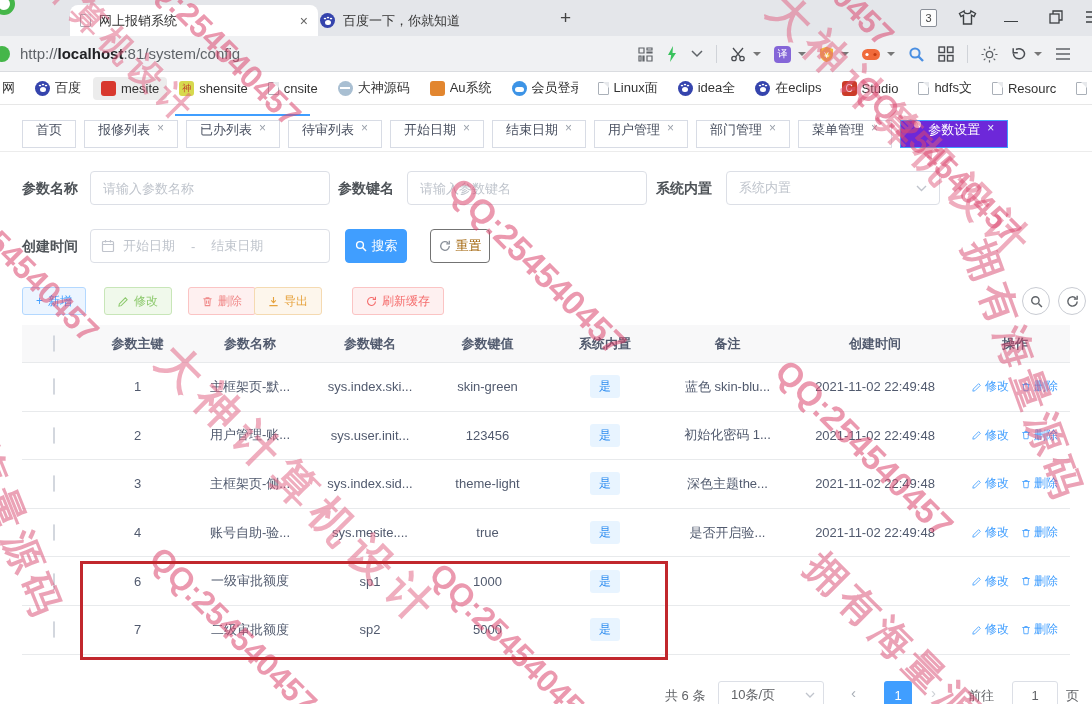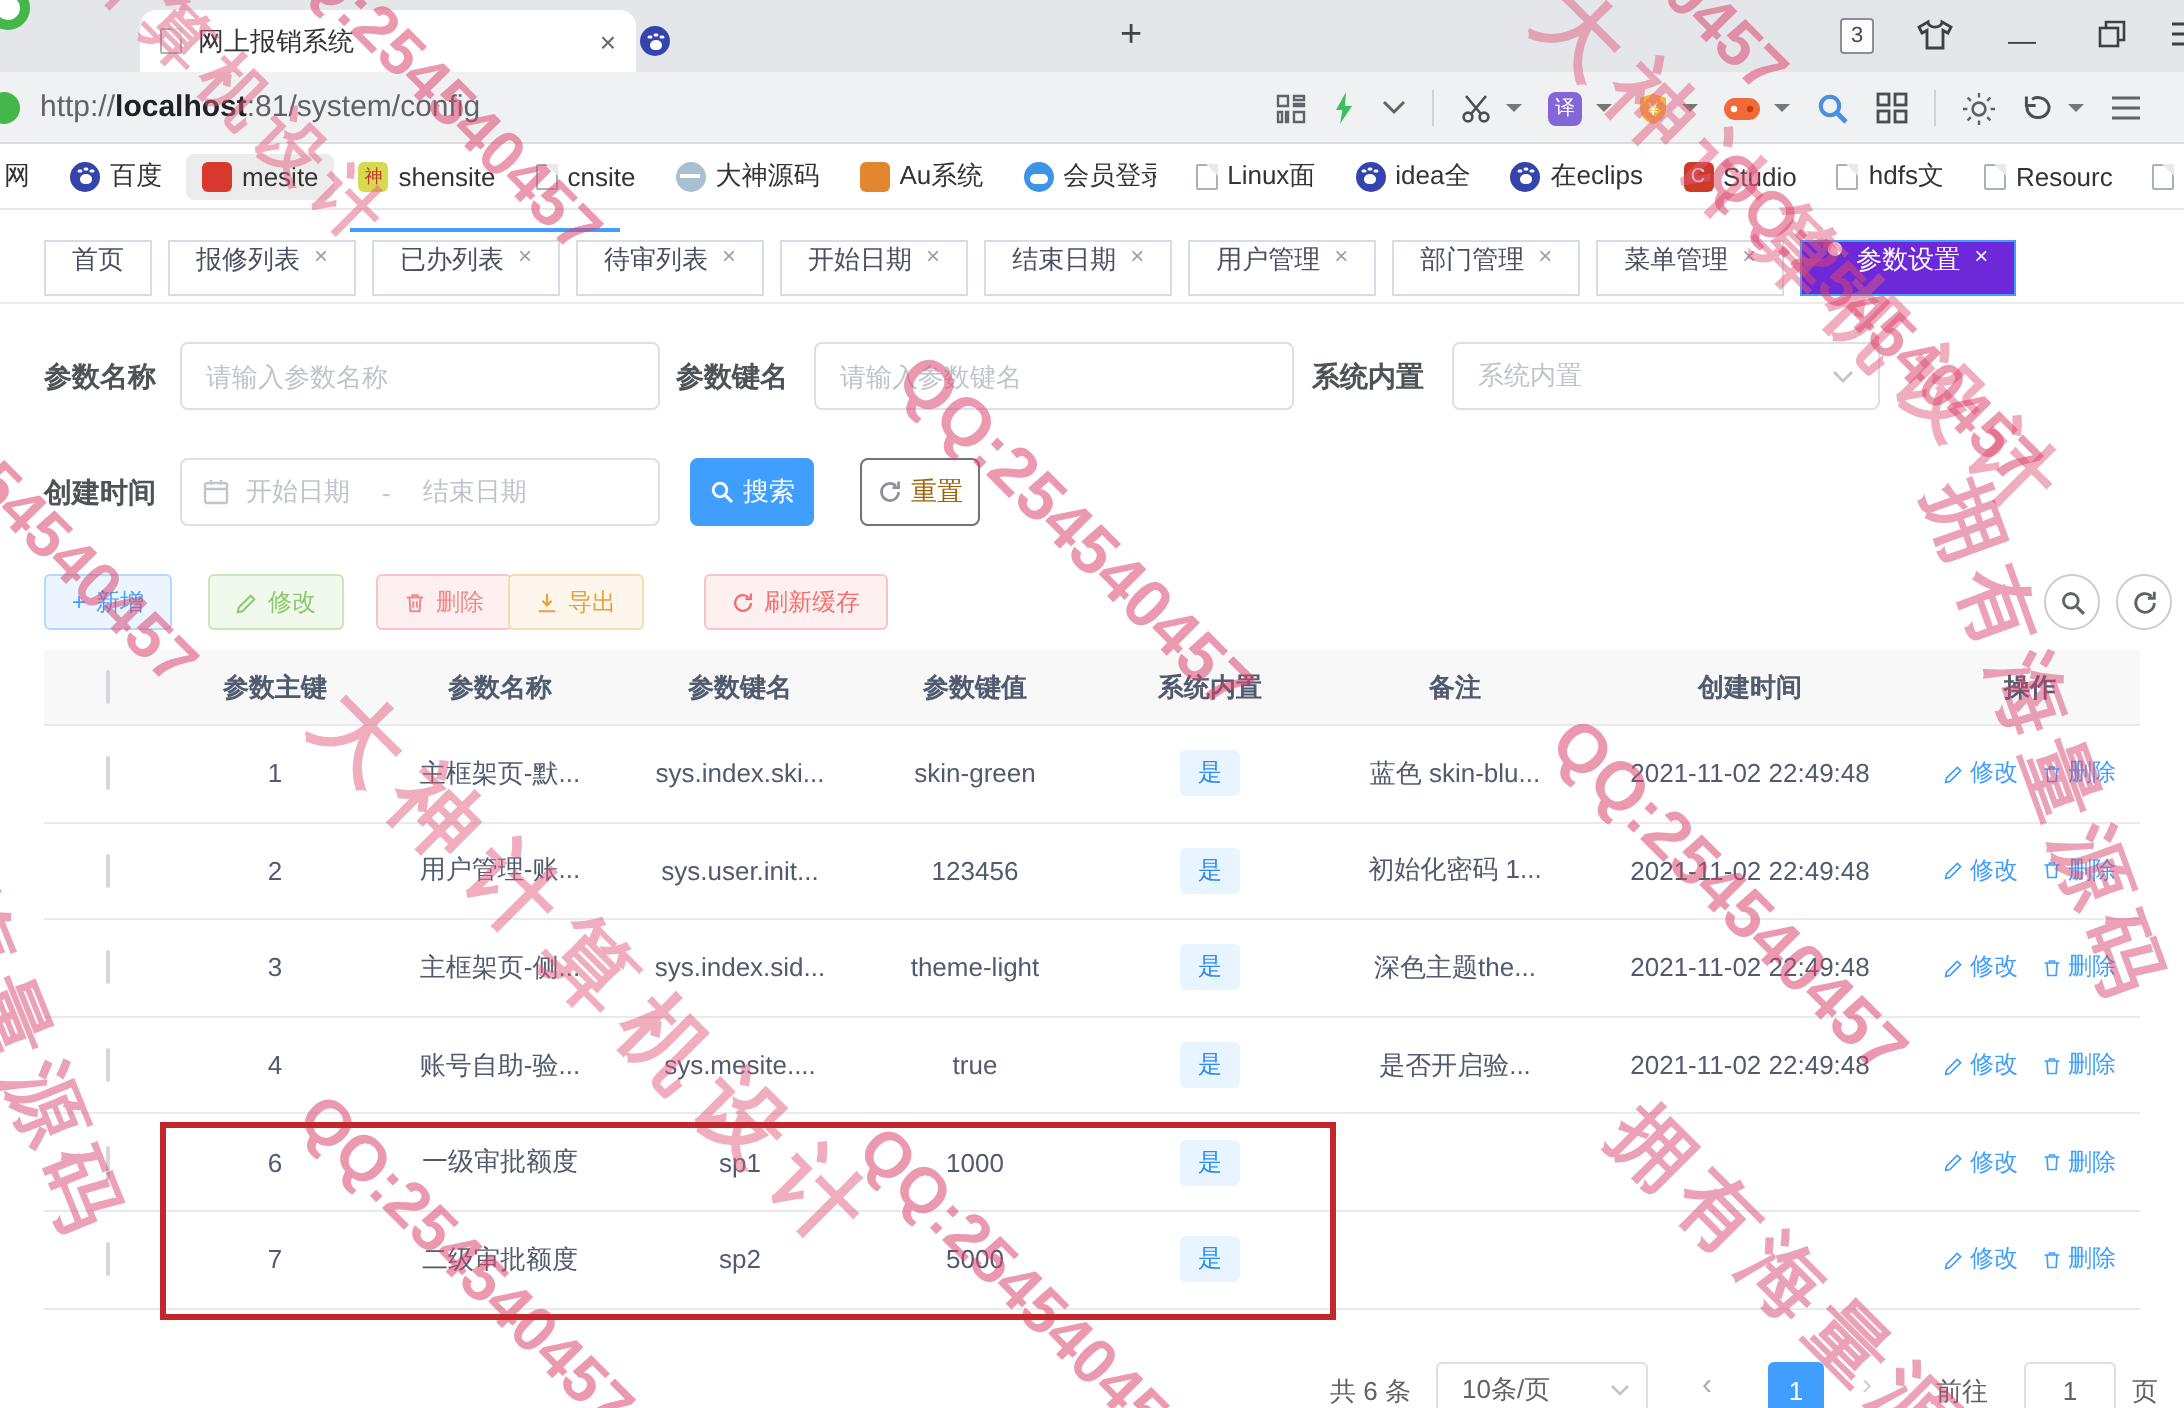--- a/index.html
+++ b/index.html
@@ -106,20 +106,21 @@
 
   <div class="tabbar">
     <div class="browser-logo"></div>
     <div class="btab active">
       <span class="ico-page"></span>
       <span class="title">网上报销系统</span>
       <span class="tab-x">×</span>
     </div>
     <div class="btab inactive">
       <span class="fav paw"></span>
+      <span class="title">百度一下，你就知道</span>
     </div>
     <div class="newtab">+</div>
     <div class="tab-count">3</div>
     <div class="win-ico" style="left:958px;top:9px">
       <svg width="19" height="17" viewBox="0 0 19 17">
           <path d="M6 2 L1.5 4.5 3 7.5 5.5 6.2 V15 h8 V6.2 L16 7.5 17.5 4.5 13 2 a3.5 2.6 0 0 1-7 0z" fill="none" stroke="#3c4043" stroke-width="1.4"></path>
         </svg>
     </div>
     <div class="win-ico" style="left:1004px;top:12px;font-size:14px">—</div>
     <div class="win-ico" style="left:1048px;top:9px">

